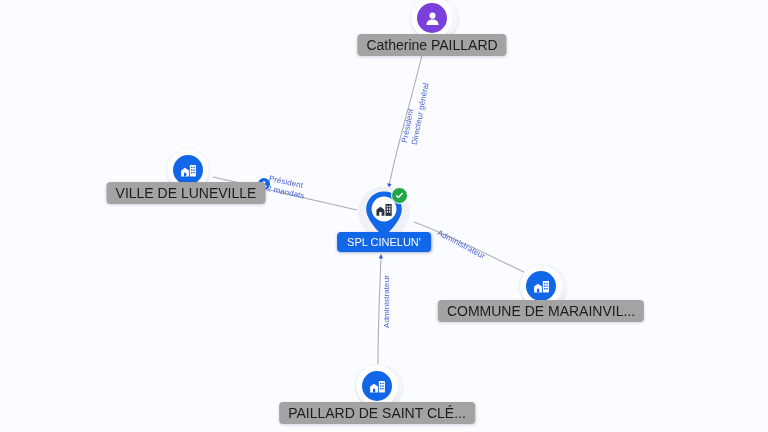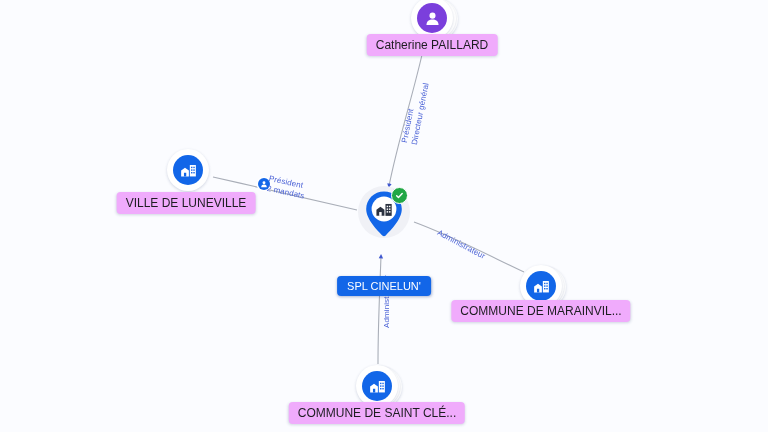--- a/index.html
+++ b/index.html
@@ -57,23 +57,23 @@
     justify-content: center;
   }
   .disc.org  { background: #1266e8; }
   .disc.person { background: #7b3fdc; }
   .disc svg { display: block; }
 
   .node-label {
     position: absolute;
     transform: translateX(-50%);
     white-space: nowrap;
-    background: #f0abfc;
+    background: #a3a3a3;
     color: #1d1d21;
-    font-size: 12px;
+    font-size: 14px;
     line-height: 14px;
     padding: 4px 9px 4px 9px;
     border-radius: 4px;
     box-shadow: 0 1px 3px rgba(40,60,110,0.20);
   }
 
   
   #center-node {
     position: absolute;
   }
@@ -105,21 +105,20 @@
     transform: translateX(-50%);
     white-space: nowrap;
     background: #1266e8;
     color: #ffffff;
     font-size: 11px;
     line-height: 14px;
     font-weight: 400;
     padding: 3px 10px;
     border-radius: 4px;
     box-shadow: 0 1px 3px rgba(20,50,120,0.35);
-    margin-top: 44px;
   }
 
   
   .edge-label {
     position: absolute;
     white-space: nowrap;
     color: #4b62d6;
     font-size: 8px;
     line-height: 10px;
     letter-spacing: 0.1px;
@@ -209,21 +208,21 @@
           <rect x="11.7" y="5.0" width="1.5" height="1.5" fill="#1266e8"></rect>
           <rect x="14.1" y="5.0" width="1.5" height="1.5" fill="#1266e8"></rect>
           <rect x="11.7" y="7.8" width="1.5" height="1.5" fill="#1266e8"></rect>
           <rect x="14.1" y="7.8" width="1.5" height="1.5" fill="#1266e8"></rect>
           <rect x="11.7" y="10.6" width="1.5" height="1.5" fill="#1266e8"></rect>
           <rect x="14.1" y="10.6" width="1.5" height="1.5" fill="#1266e8"></rect>
           <rect x="4.2" y="11.4" width="2.4" height="3.9" fill="#1266e8"></rect>
         </svg>
       </div>
     </div>
-    <div class="node-label" style="left:-2px; top:22px;">VILLE DE LUNEVILLE</div>
+    <div class="node-label" style="left:-2px; top:12px;">VILLE DE LUNEVILLE</div>
   </div>
 
   <div class="node" style="left:541px; top:286px;">
     <div class="node-stack">
       <div class="stack-ghost" style="left:6px; top:2px; width:40px; height:40px;"></div>
       <div class="stack-ghost" style="left:3px; top:1px; width:41px; height:41px;"></div>
       <div class="halo"></div>
       <div class="disc org">
         <svg width="17" height="17" viewBox="0 0 18 18">
           <path d="M1.2,15.3 L1.2,9.1 L5.3,6.0 L9.4,9.1 L9.4,15.3 Z" fill="#ffffff"></path>
@@ -253,21 +252,21 @@
           <rect x="11.7" y="5.0" width="1.5" height="1.5" fill="#1266e8"></rect>
           <rect x="14.1" y="5.0" width="1.5" height="1.5" fill="#1266e8"></rect>
           <rect x="11.7" y="7.8" width="1.5" height="1.5" fill="#1266e8"></rect>
           <rect x="14.1" y="7.8" width="1.5" height="1.5" fill="#1266e8"></rect>
           <rect x="11.7" y="10.6" width="1.5" height="1.5" fill="#1266e8"></rect>
           <rect x="14.1" y="10.6" width="1.5" height="1.5" fill="#1266e8"></rect>
           <rect x="4.2" y="11.4" width="2.4" height="3.9" fill="#1266e8"></rect>
         </svg>
       </div>
     </div>
-    <div class="node-label" style="left:0px; top:16px;">COMMUNE DE SAINT CLÉ...</div>
+    <div class="node-label" style="left:0px; top:16px;">PAILLARD DE SAINT CLÉ...</div>
   </div>
 
   <div id="center-node" style="left:384px; top:212px;">
     <div class="pin-glow"></div>
     <div class="pin-wrap">
       <svg width="40" height="48" viewBox="0 0 40 48">
         <path d="M20,1.6 C10.1,1.6 2.2,9.4 2.2,19.1 C2.2,29.6 13.6,40.6 18.3,45.6
                  C19.2,46.5 20.8,46.5 21.7,45.6 C26.4,40.6 37.8,29.6 37.8,19.1
                  C37.8,9.4 29.9,1.6 20,1.6 Z" fill="#1266e8"></path>
         <circle cx="20" cy="19" r="12.4" fill="#ffffff"></circle>

